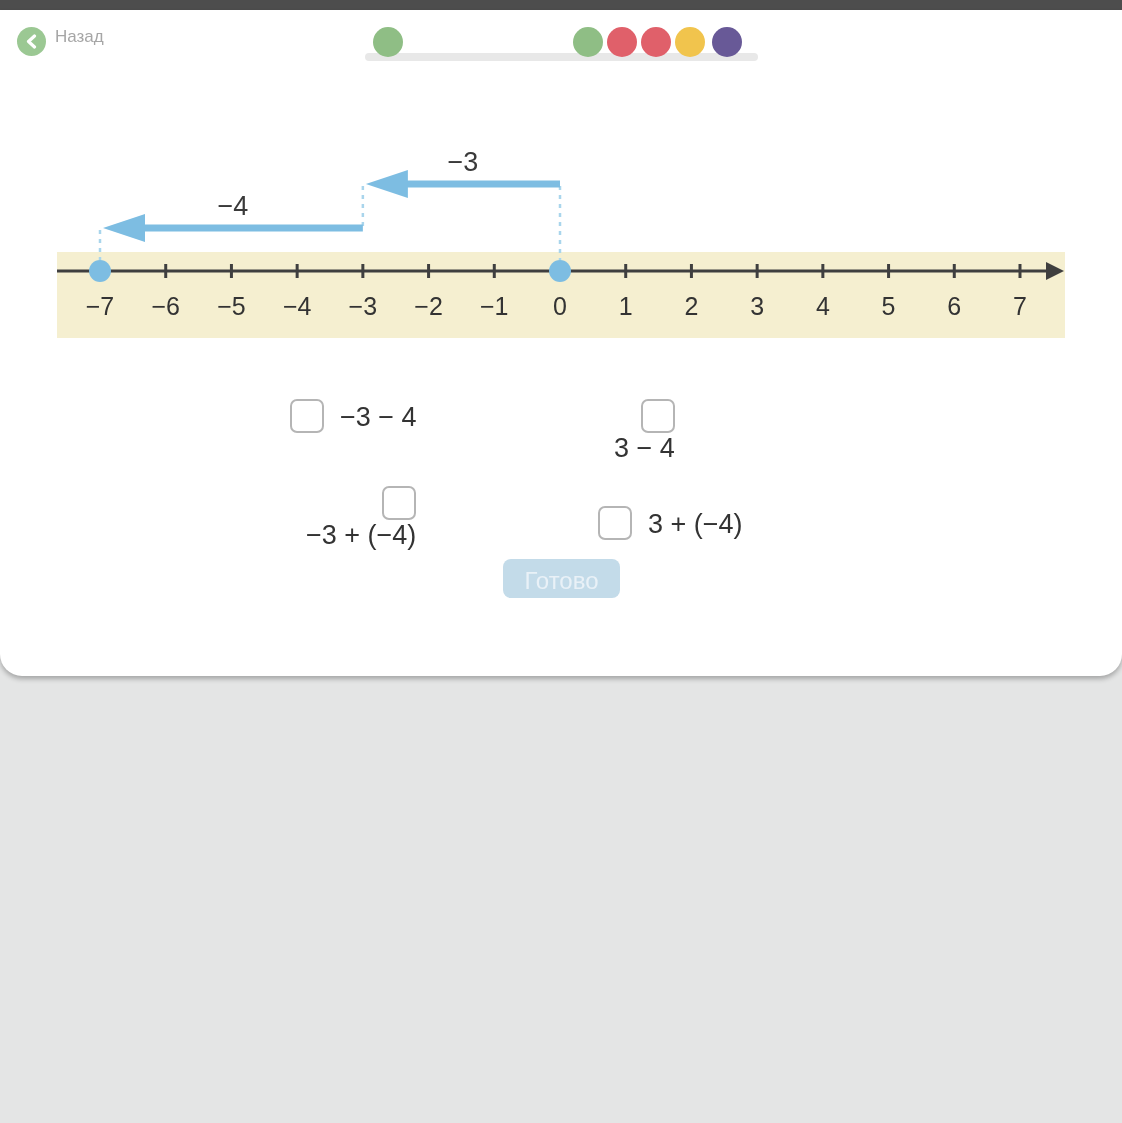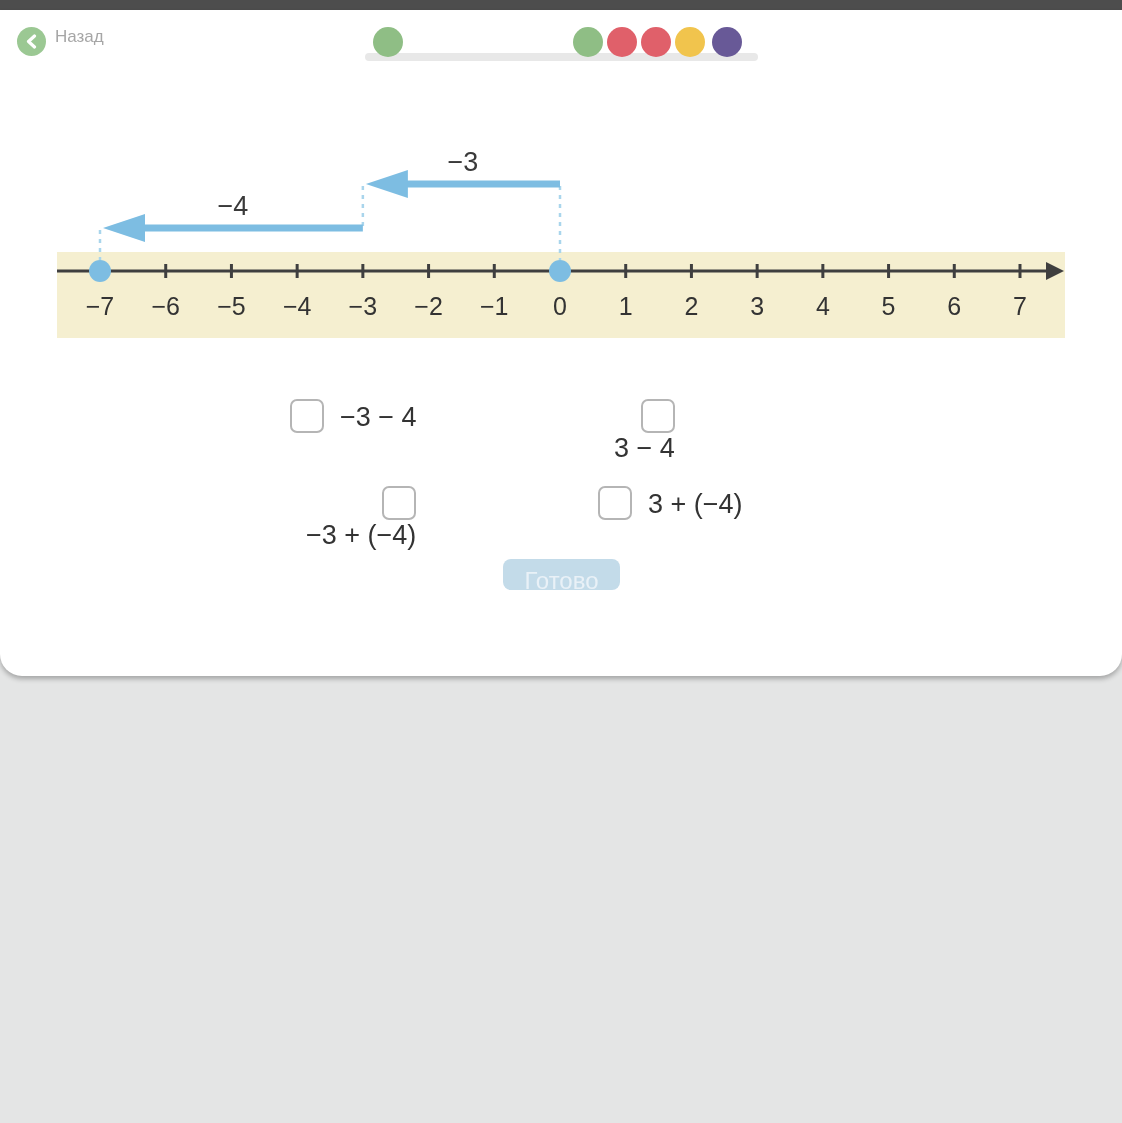--- a/index.html
+++ b/index.html
@@ -56,21 +56,21 @@
   .checkbox{
     width:34px;height:34px;box-sizing:border-box;
     border:2px solid #b5b5b5;border-radius:7px;background:#fff;
     flex:0 0 auto;
   }
   .choice-label{
     margin-left:16px;font-size:27px;color:#333333;white-space:nowrap;
   }
   
   .submit{
-    position:absolute;left:503px;top:549px;width:117px;height:31px;
+    position:absolute;left:503px;top:549px;width:117px;height:39px;
     border:none;border-radius:8px;
     background:#c3dbe9;color:#e9f1f7;
     font-family:"Liberation Sans", sans-serif;
     font-size:24px;line-height:43px;text-align:center;
     cursor:pointer;padding:0;
   }
 </style>
 </head>
 <body>
 
@@ -153,21 +153,21 @@
         <span class="choice-label">−3 − 4</span>
       </label>
       <label class="choice" style="left: 598px; top: 389px; flex-direction: column;">
         <span class="checkbox"></span>
         <span class="choice-label">3 − 4</span>
       </label>
       <label class="choice" style="left: 290px; top: 476px; flex-direction: column;">
         <span class="checkbox"></span>
         <span class="choice-label">−3 + (−4)</span>
       </label>
-      <label class="choice" style="left: 598px; top: 476px;">
+      <label class="choice" style="left: 598px; top: 496px;">
         <span class="checkbox"></span>
         <span class="choice-label">3 + (−4)</span>
       </label>
     </div>
 
   <button class="submit">Готово</button>
 
 </div>
 
 </body></html>

